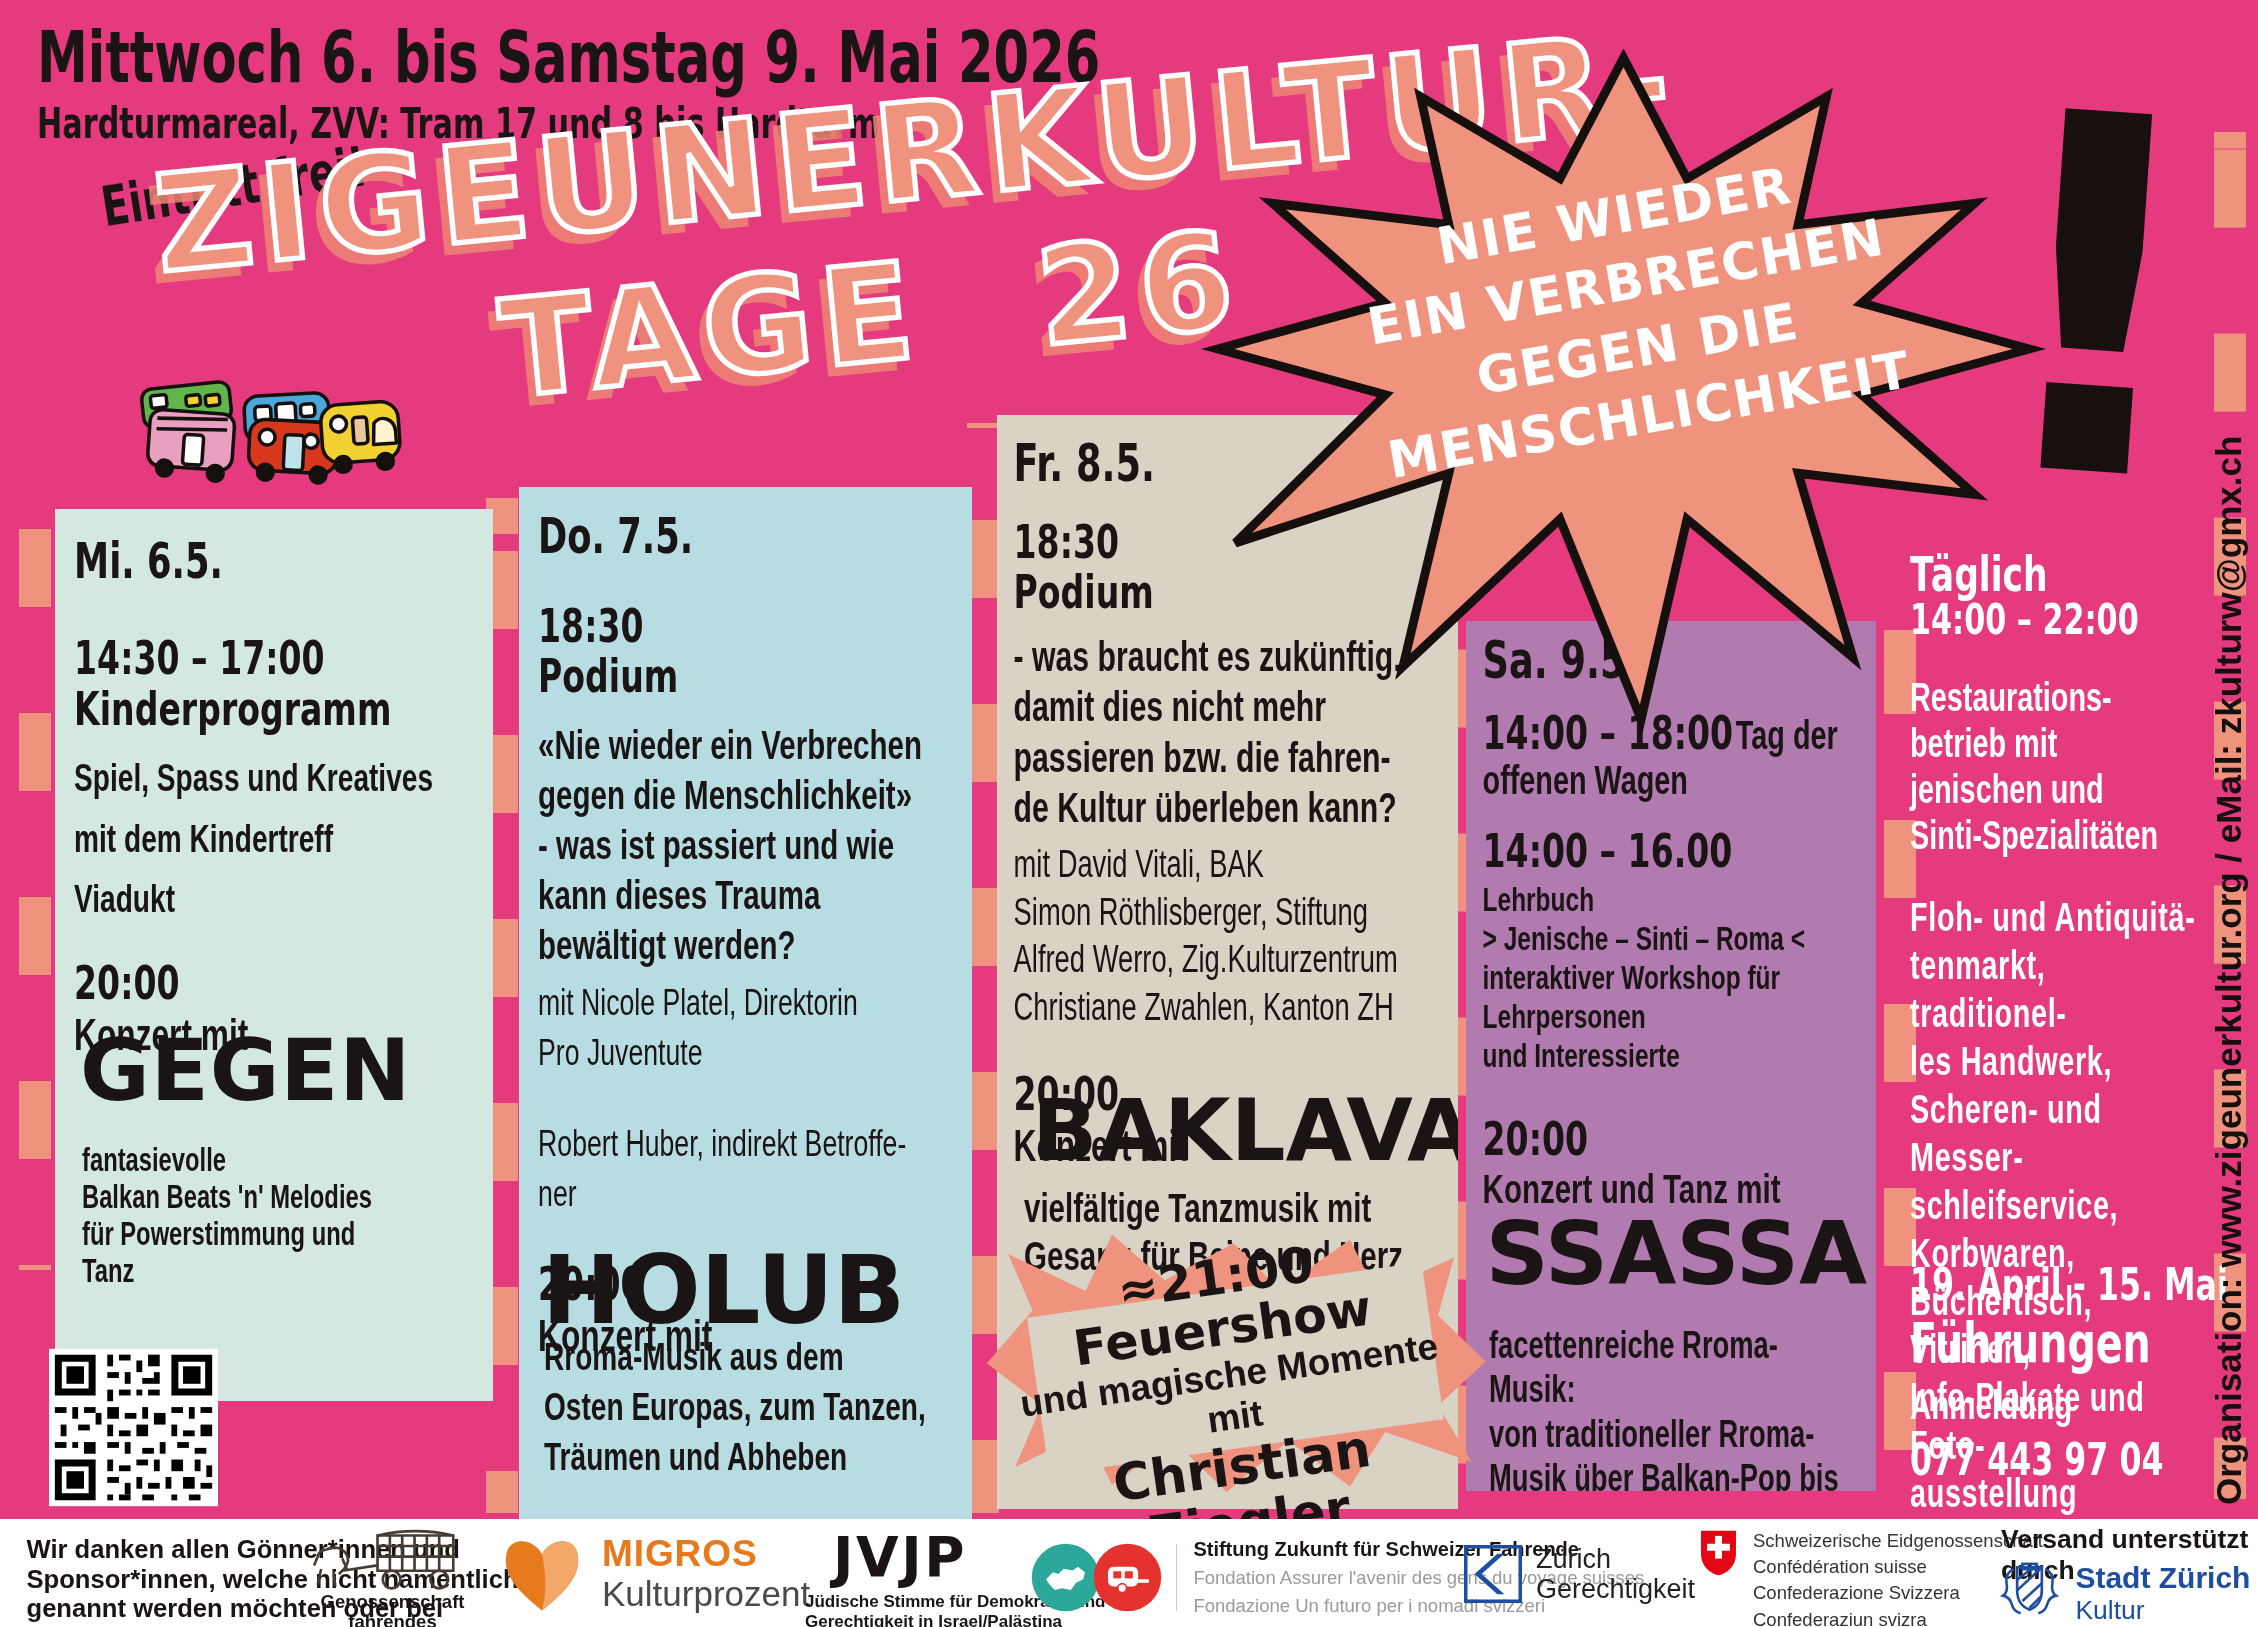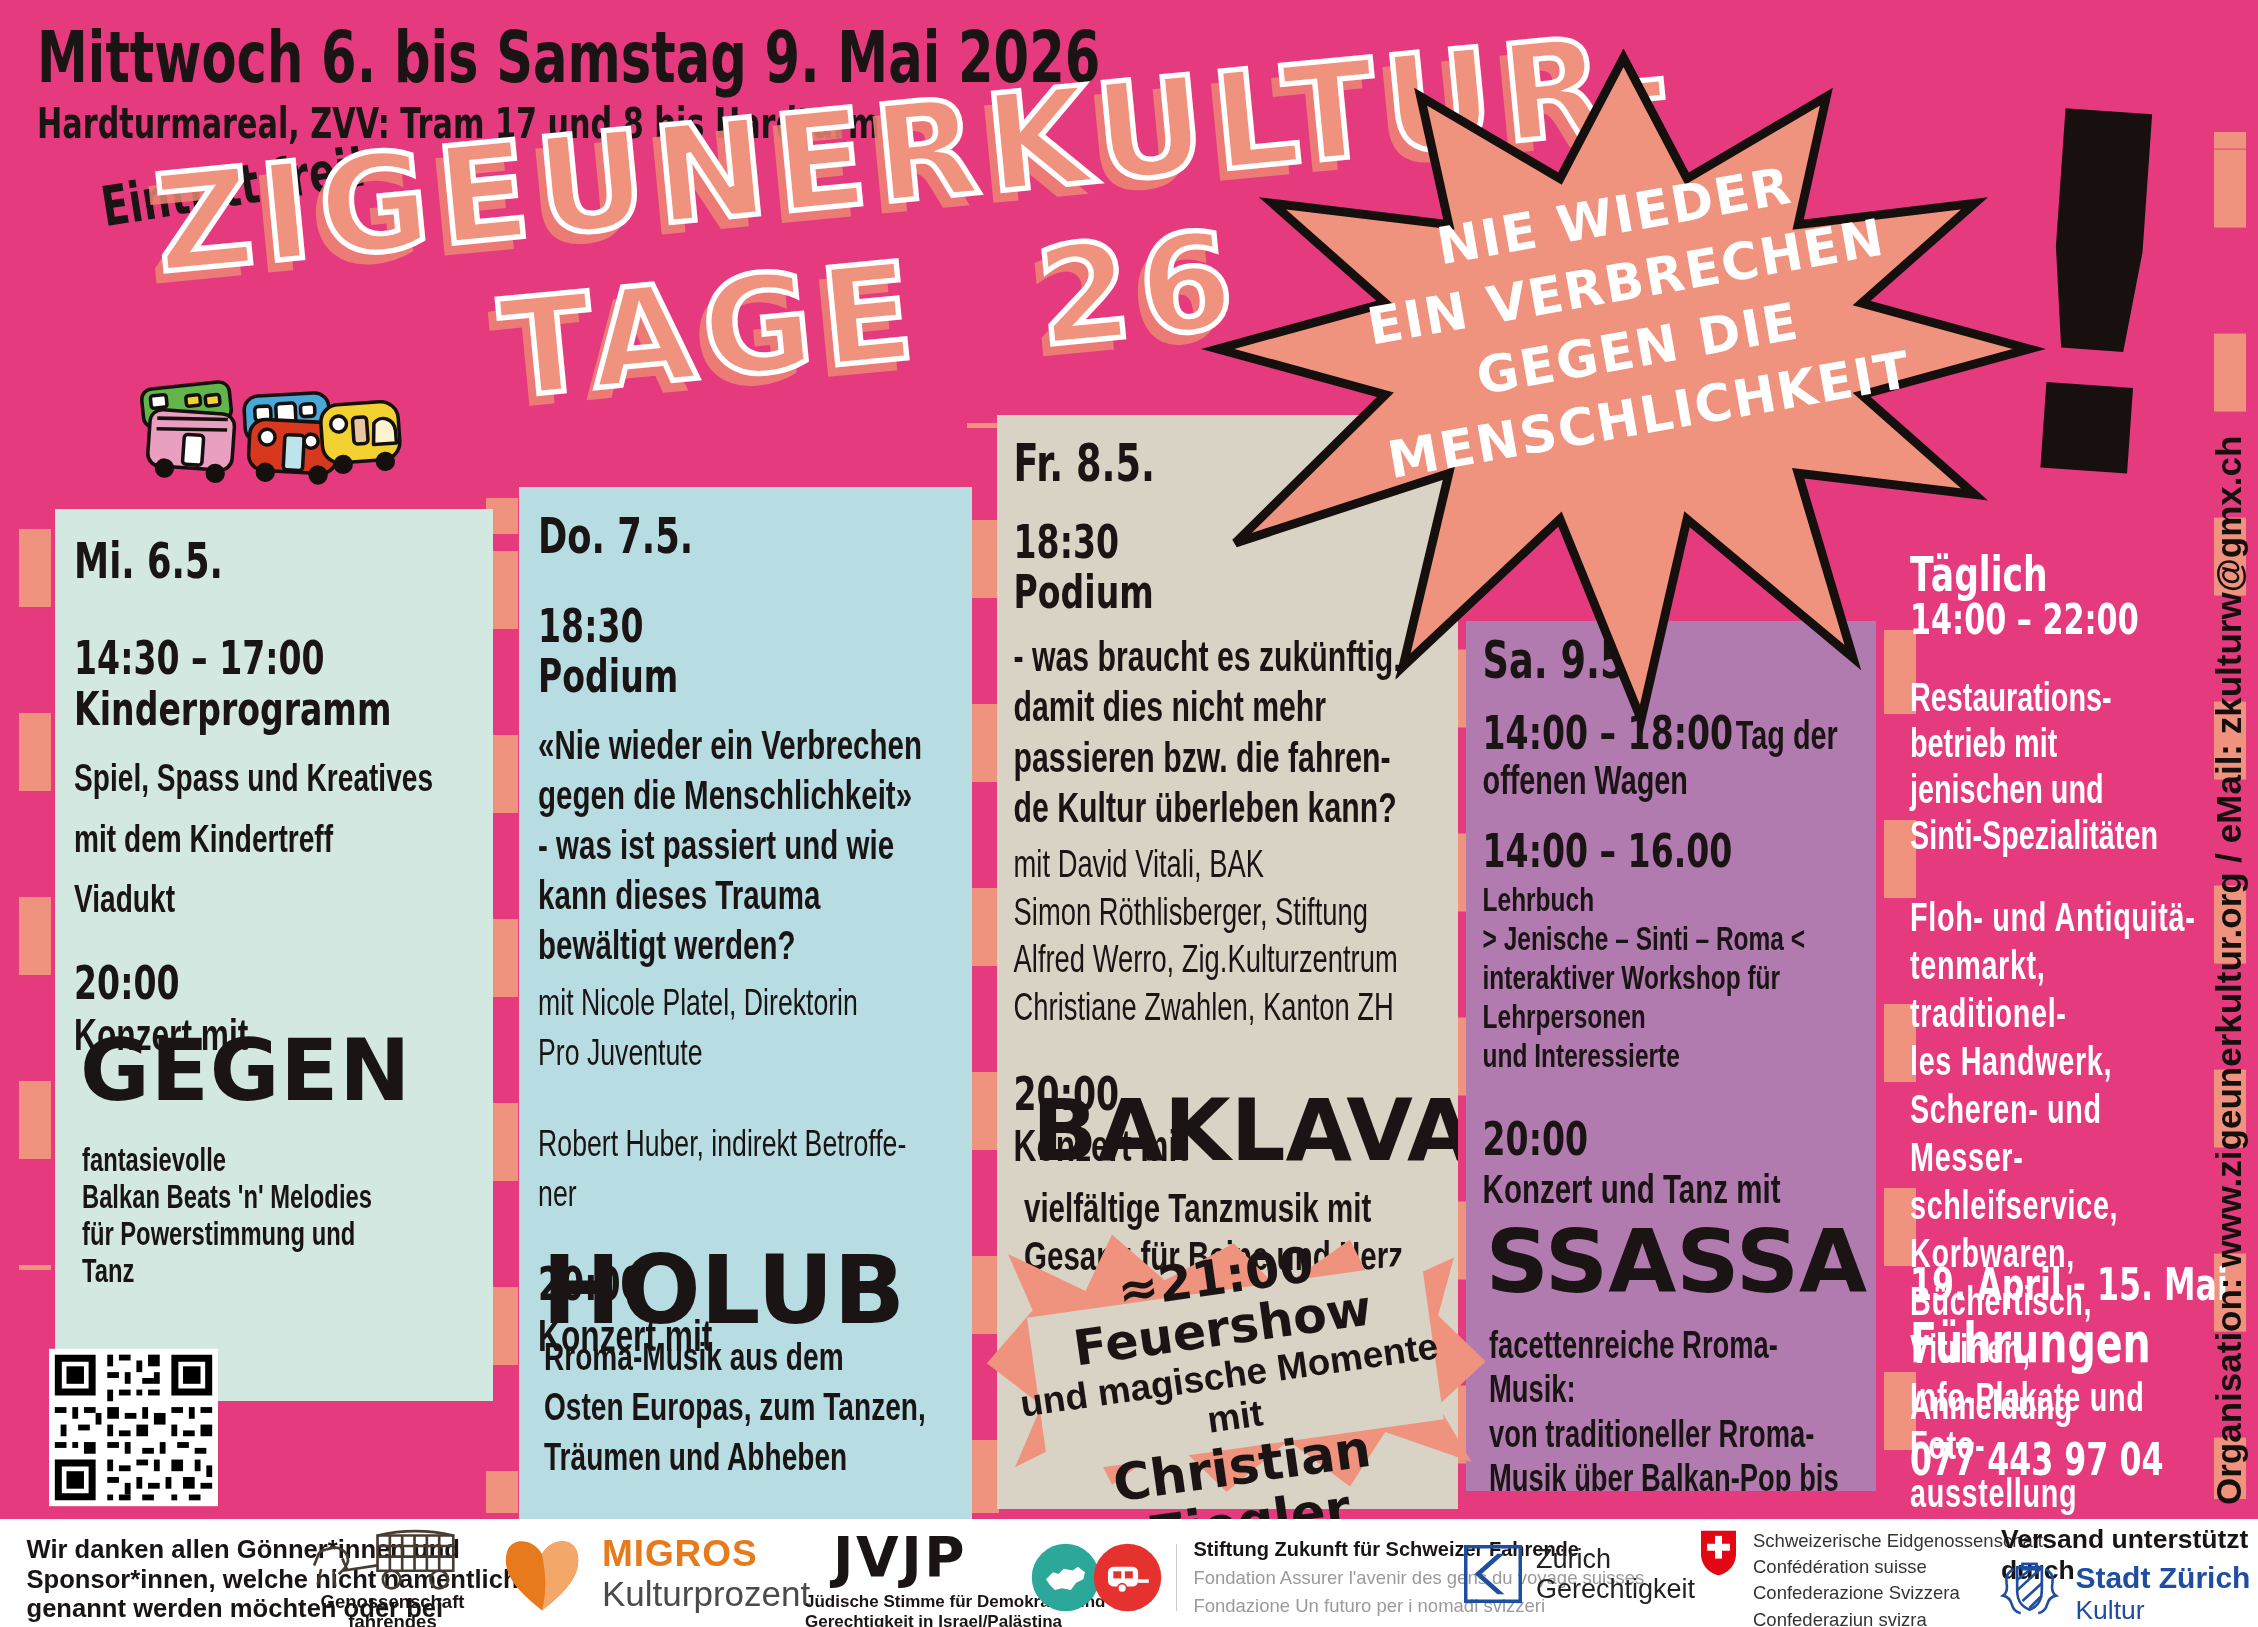--- a/index.html
+++ b/index.html
@@ -166,21 +166,21 @@
       </div>
       <div class="dj" style="margin-top:26.5px;font-size:46px;font-weight:800;line-height:1;">14:00 – 16.00</div>
       <div class="pre b" style="margin-top:5.3px;font-size:34px;line-height:1.15;">Lehrbuch
 &gt; Jenische – Sinti – Roma &lt;
 interaktiver Workshop für
 Lehrpersonen
 und Interessierte</div>
       <div class="dj" style="margin-top:41px;font-size:46px;font-weight:800;line-height:1;">20:00</div>
       <div class="b" style="margin-top:7px;font-size:41px;line-height:1;">Konzert und Tanz mit</div>
     </div>
-    <div class="abs dj" style="left:19.4px;top:589px;font-size:88px;font-weight:800;line-height:1;margin-top:8px;">SSASSA</div>
+    <div class="abs dj" style="left:19.4px;top:589px;font-size:88px;font-weight:800;line-height:1;">SSASSA</div>
     <div class="abs" style="left:23px;top:702px;width:371px;">
       <div class="cond pre b" style="font-size:38px;line-height:1.17;">facettenreiche Rroma-Musik:
 von traditioneller Rroma-
 Musik über Balkan-Pop bis
 zu Flamenco</div>
     </div>
   </div>
 
   <svg class="abs" style="left:1200px;top:49px;" width="847" height="688" viewBox="0 0 960 780">
     <polygon fill="#f0937e" stroke="#15100e" stroke-width="10" stroke-linejoin="miter" points="940,340 750,288 878,175 678,199 710,54 552,147 480,10 408,147 250,54 282,199 82,175 210,288 20,340 210,392 40,560 282,481 230,700 408,533 500,760 552,533 740,690 678,481 878,505 750,392"></polygon>

